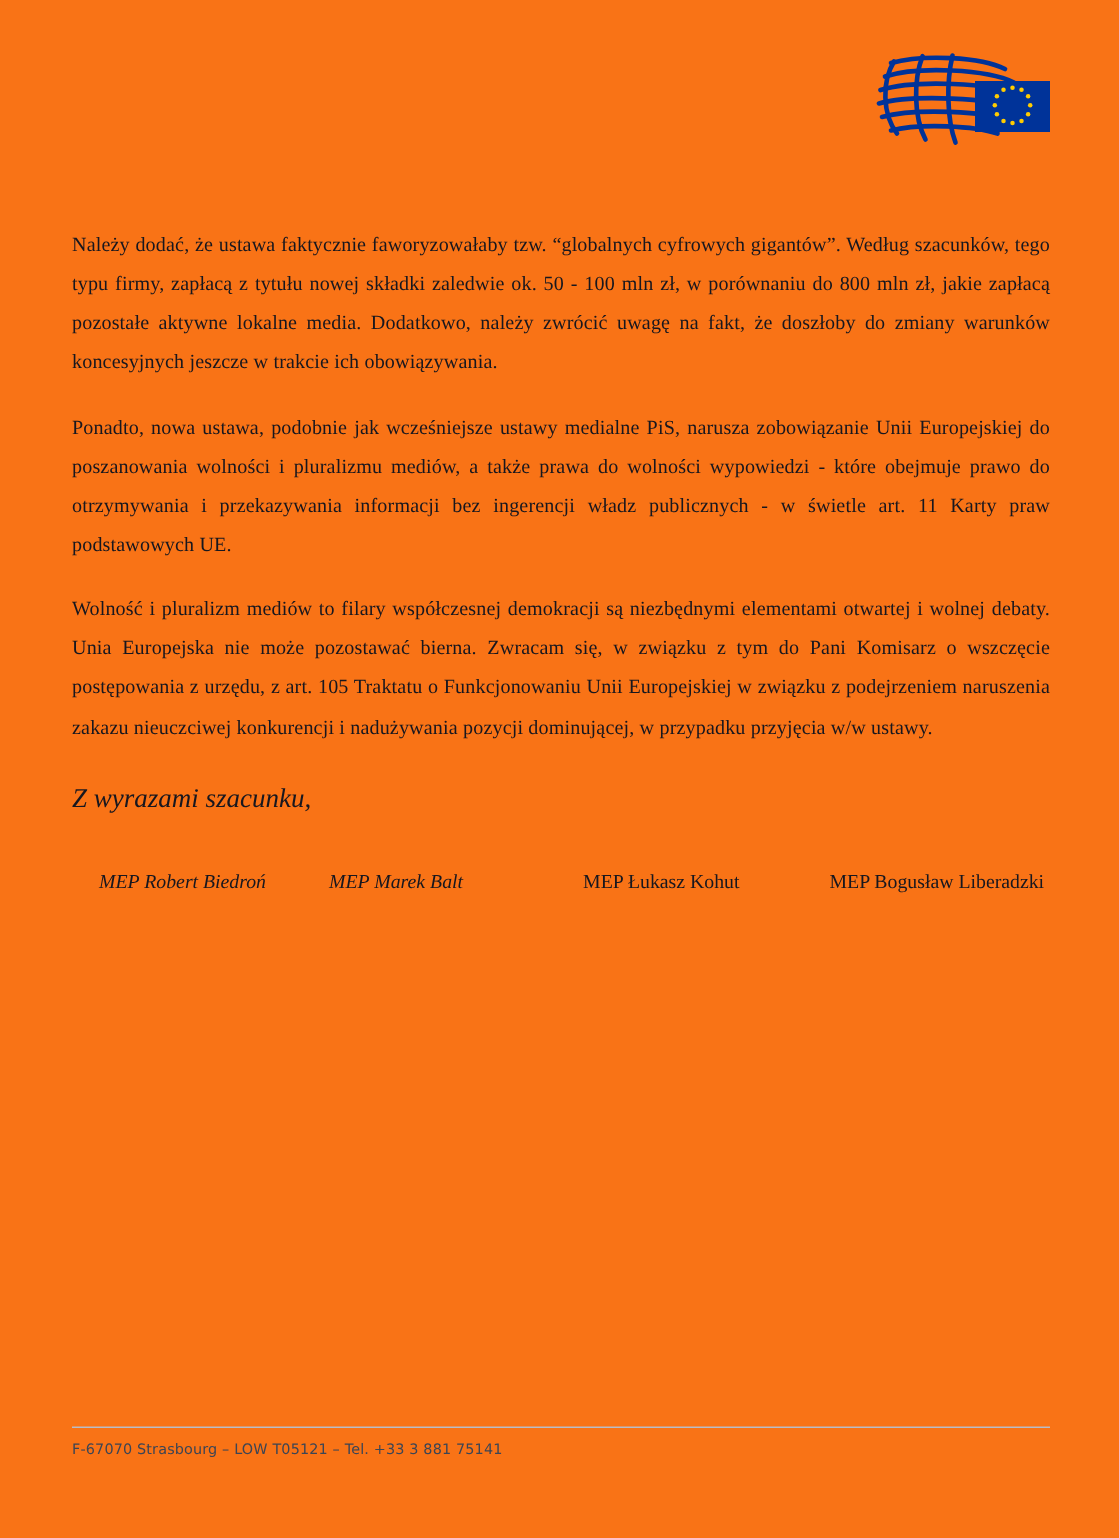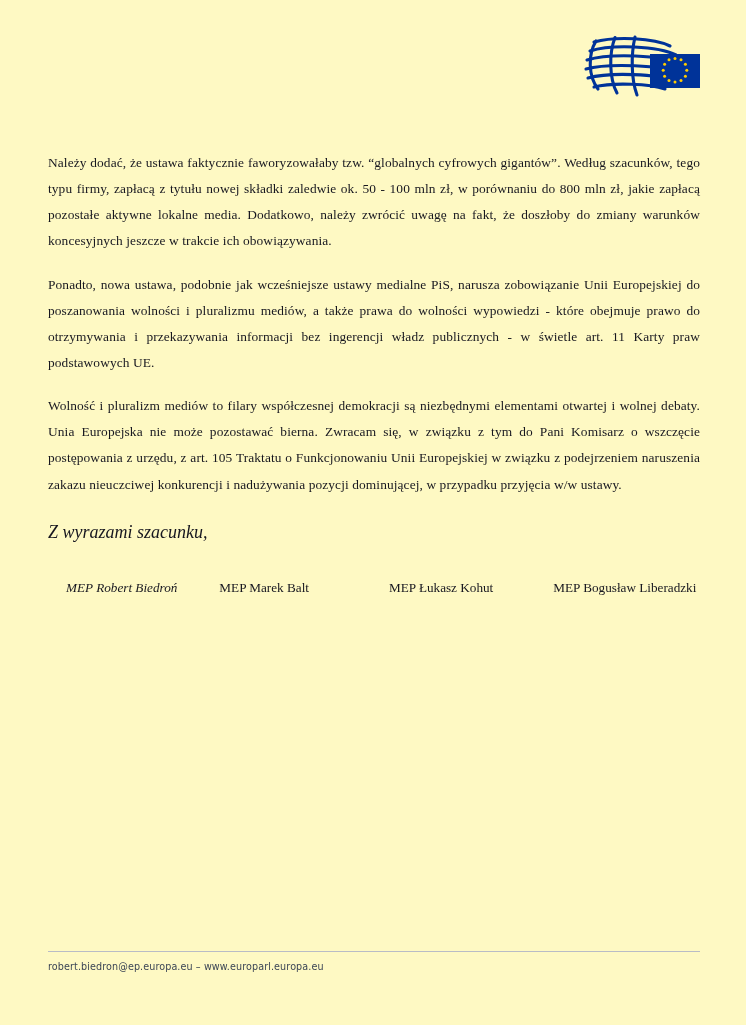--- a/index.html
+++ b/index.html
@@ -11,21 +11,21 @@
     width: 746px;
     height: 1025px;
     position: relative;
     font-family: "Liberation Serif", serif;
     color: #1a1a2e;
     overflow: hidden;
   }
   .page {
     position: absolute;
     inset: 0;
-    background: #fef9c3;
+    background: #f97316;
   }
 
   
   .header {
     position: absolute;
     top: 34px;
     right: 44px;
     width: 120px;
     height: 68px;
   }
@@ -72,21 +72,21 @@
     width: 655px;
     display: flex;
     align-items: baseline;
   }
   .sig {
     font-size: 13.2px;
     color: #17171f;
     white-space: nowrap;
   }
   .sig-1 { margin-left: 18px; font-style: italic; }
-  .sig-2 { margin-left: 42px; }
+  .sig-2 { margin-left: 42px; font-style: italic; }
   .sig-3 { margin-left: 80px; }
   .sig-4 { margin-left: 60px; }
 
   
   .footer-rule {
     position: absolute;
     left: 48px;
     top: 951px;
     width: 652px;
     height: 1px;
@@ -155,16 +155,16 @@
   <div class="signatures">
     <span class="sig sig-1">MEP Robert Biedroń</span>
     <span class="sig sig-2">MEP Marek Balt</span>
     <span class="sig sig-3">MEP Łukasz Kohut</span>
     <span class="sig sig-4">MEP Bogusław Liberadzki</span>
   </div>
 
   <div class="footer-rule"></div>
 
   <div class="footer">
-    <div>robert.biedron@ep.europa.eu – www.europarl.europa.eu</div>
+    <div>F-67070 Strasbourg – LOW T05121 – Tel. +33 3 881 75141</div>
   </div>
 
 </div>
 
 </body></html>

